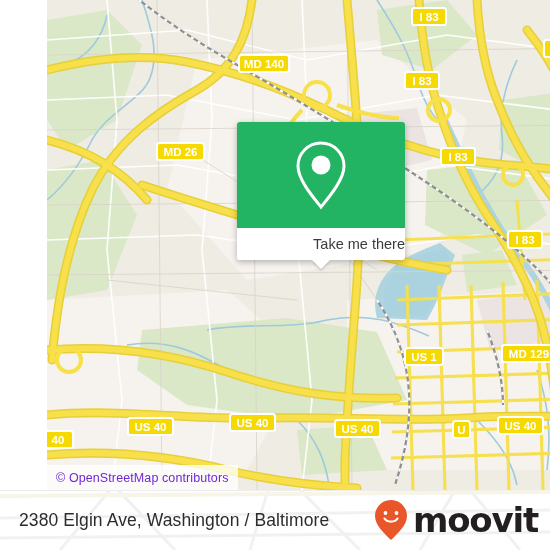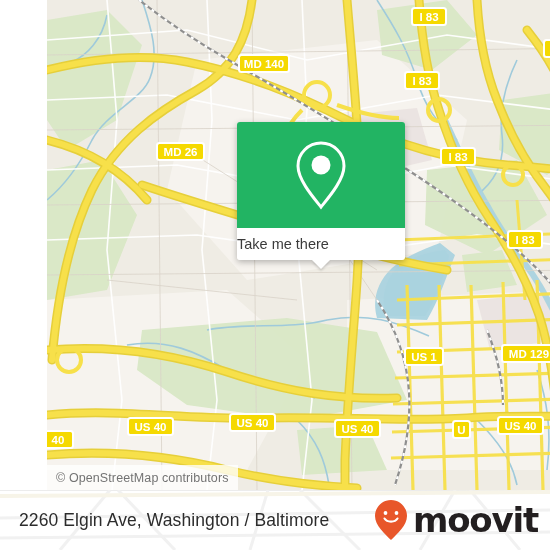--- a/index.html
+++ b/index.html
@@ -34,21 +34,21 @@
   #attribution {
     position: absolute;
     left: 0;
     bottom: 0;
     height: 25px;
     padding: 0 9px 0 9px;
     display: flex;
     align-items: center;
     background: rgba(255,255,255,0.78);
     font-size: 12.5px;
-    color: #737373;
+    color: #6d28d9;
     letter-spacing: .1px;
     white-space: nowrap;
   }
 
   
   #popup {
     position: absolute;
     left: 190px;
     top: 122px;
     width: 168px;
@@ -64,21 +64,21 @@
     align-items: center;
     justify-content: center;
   }
   #popup-foot {
     position: relative;
     height: 32px;
     background: #ffffff;
     border-radius: 0 0 3px 3px;
     display: flex;
     align-items: center;
-    justify-content: flex-start;
+    justify-content: flex-end;
     font-size: 14.5px;
     color: #3b3b3b;
   }
   #popup-tail {
     position: absolute;
     left: 50%;
     margin-left: -9px;
     bottom: -9px;
     width: 0;
     height: 0;
@@ -386,21 +386,21 @@
         <path d="M420,60 L455,0"></path>
         <path d="M470,0 L520,60"></path>
         <path d="M0,28 L550,20"></path>
         <path d="M0,48 L550,42"></path>
       </g>
       <g stroke="#f7f4e8" stroke-width="4" fill="none">
         <path d="M0,6 L550,2"></path>
       </g>
     </svg>
     <div id="bottombar-inner">
-      <div id="address">2260 Elgin Ave, Washington / Baltimore</div>
+      <div id="address">2380 Elgin Ave, Washington / Baltimore</div>
       <div id="brand">
         <svg width="40" height="44" viewBox="0 0 40 44">
           <path d="M20 2 C11.2 2 4 9.2 4 18 C4 27.5 14 36 20 42 C26 36 36 27.5 36 18 C36 9.2 28.8 2 20 2 Z" fill="#e8562a"></path>
           <circle cx="14.5" cy="15" r="1.9" fill="#ffffff"></circle>
           <circle cx="25.5" cy="15" r="1.9" fill="#ffffff"></circle>
           <path d="M13.5 20.5 C16 24.6 24 24.6 26.5 20.5" fill="none" stroke="#ffffff" stroke-width="2.1" stroke-linecap="round"></path>
         </svg>
         <span id="brand-word">moovit</span>
       </div>
     </div>

